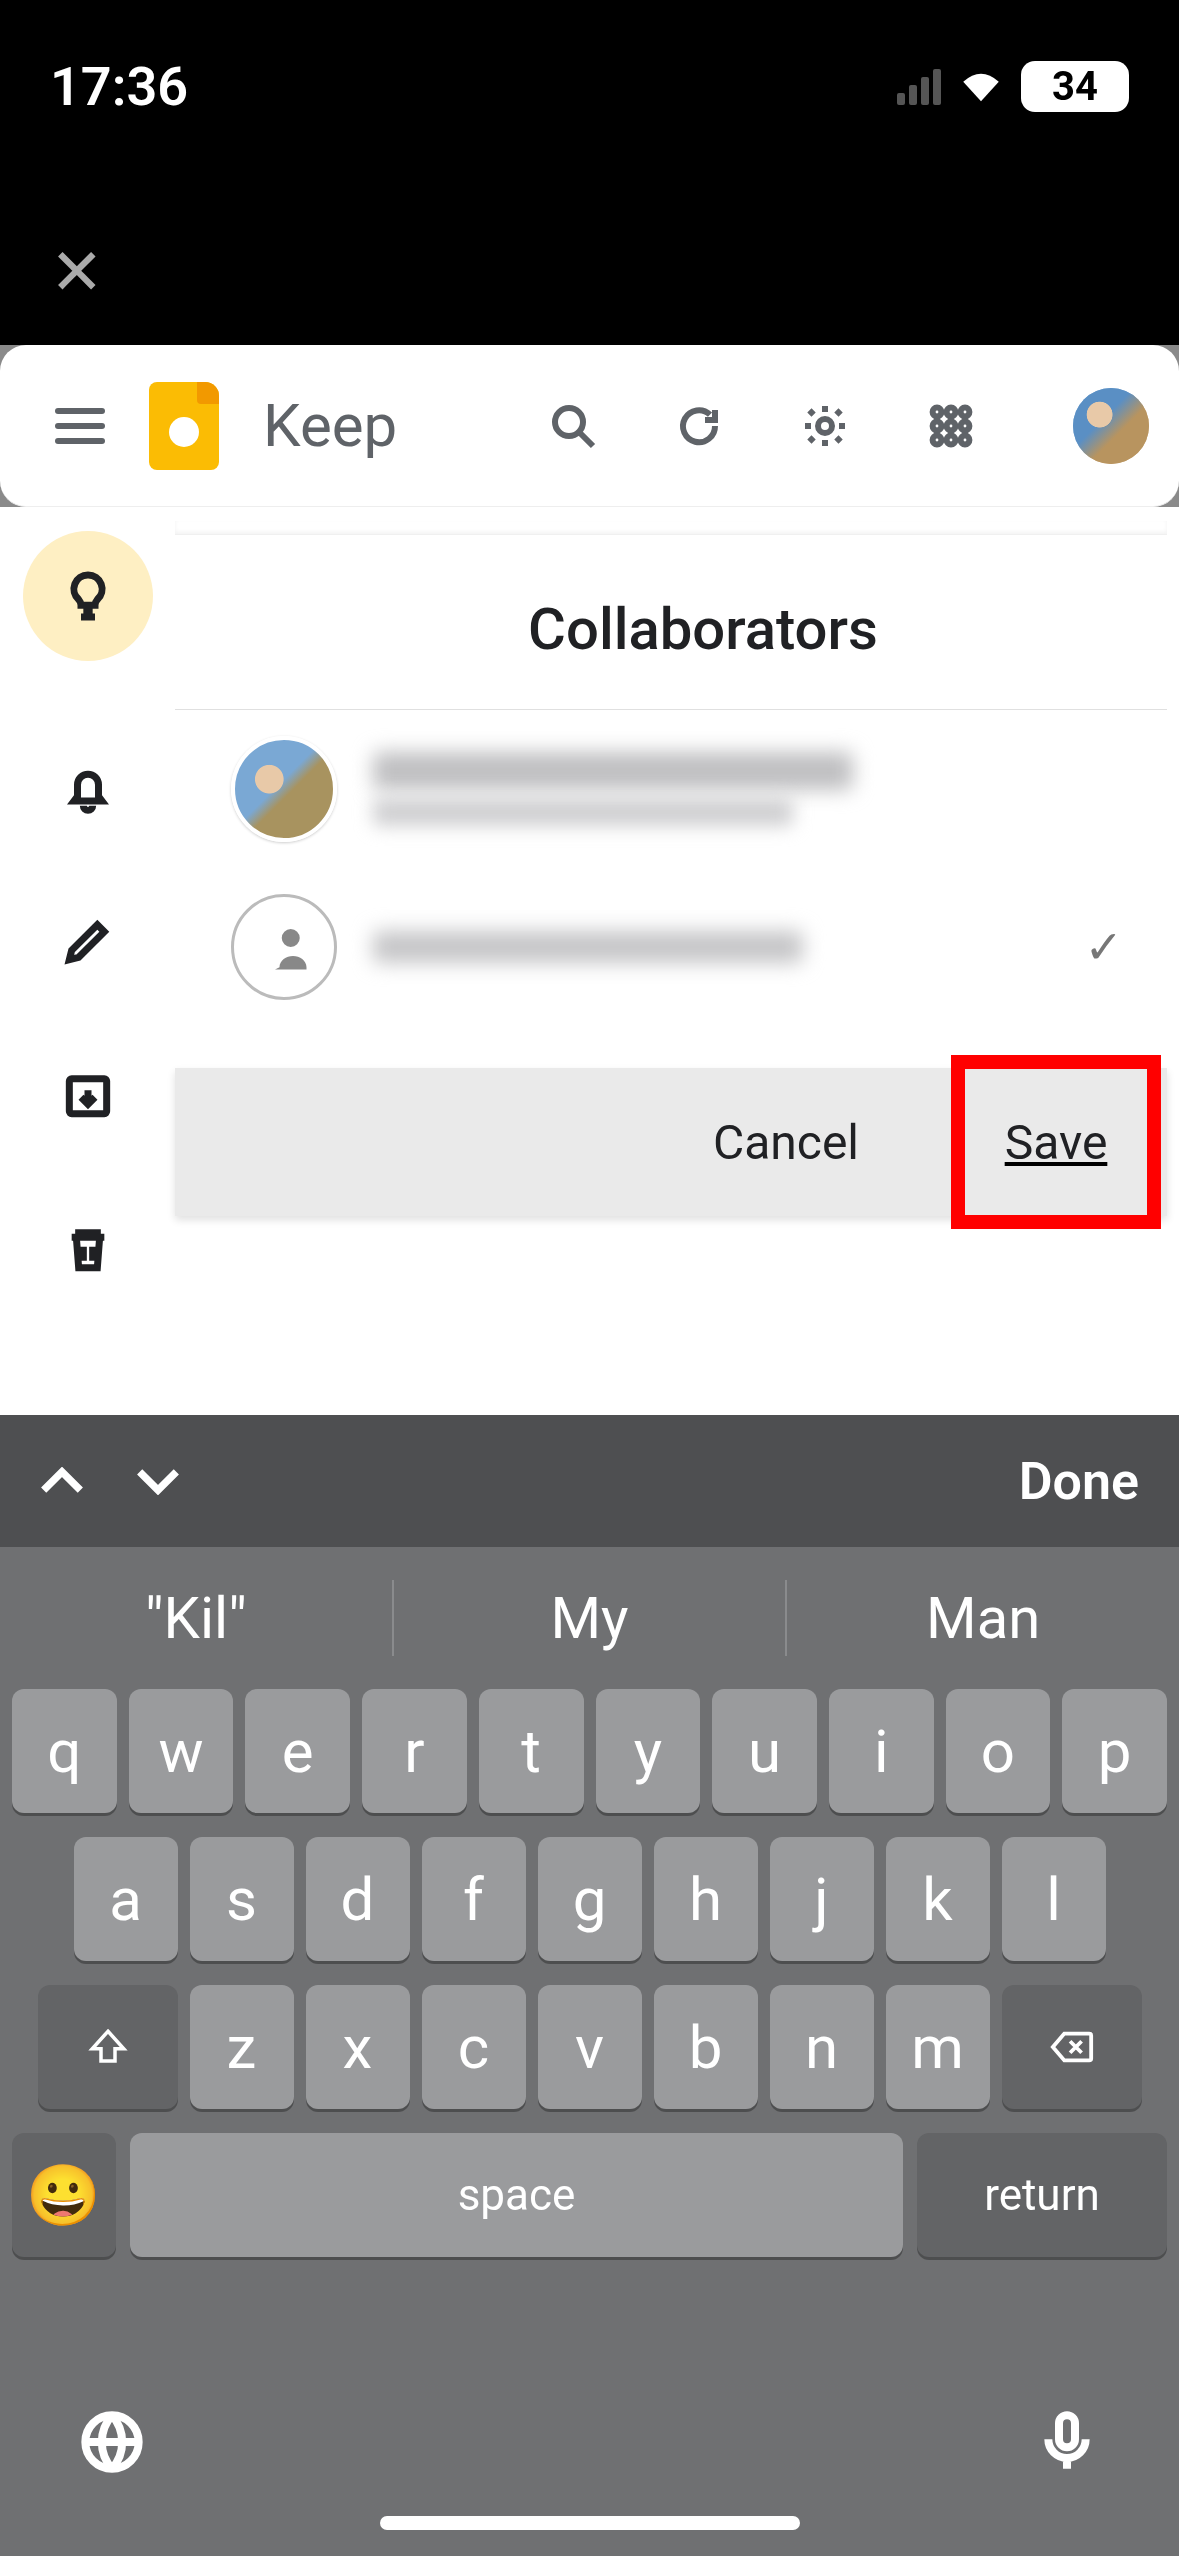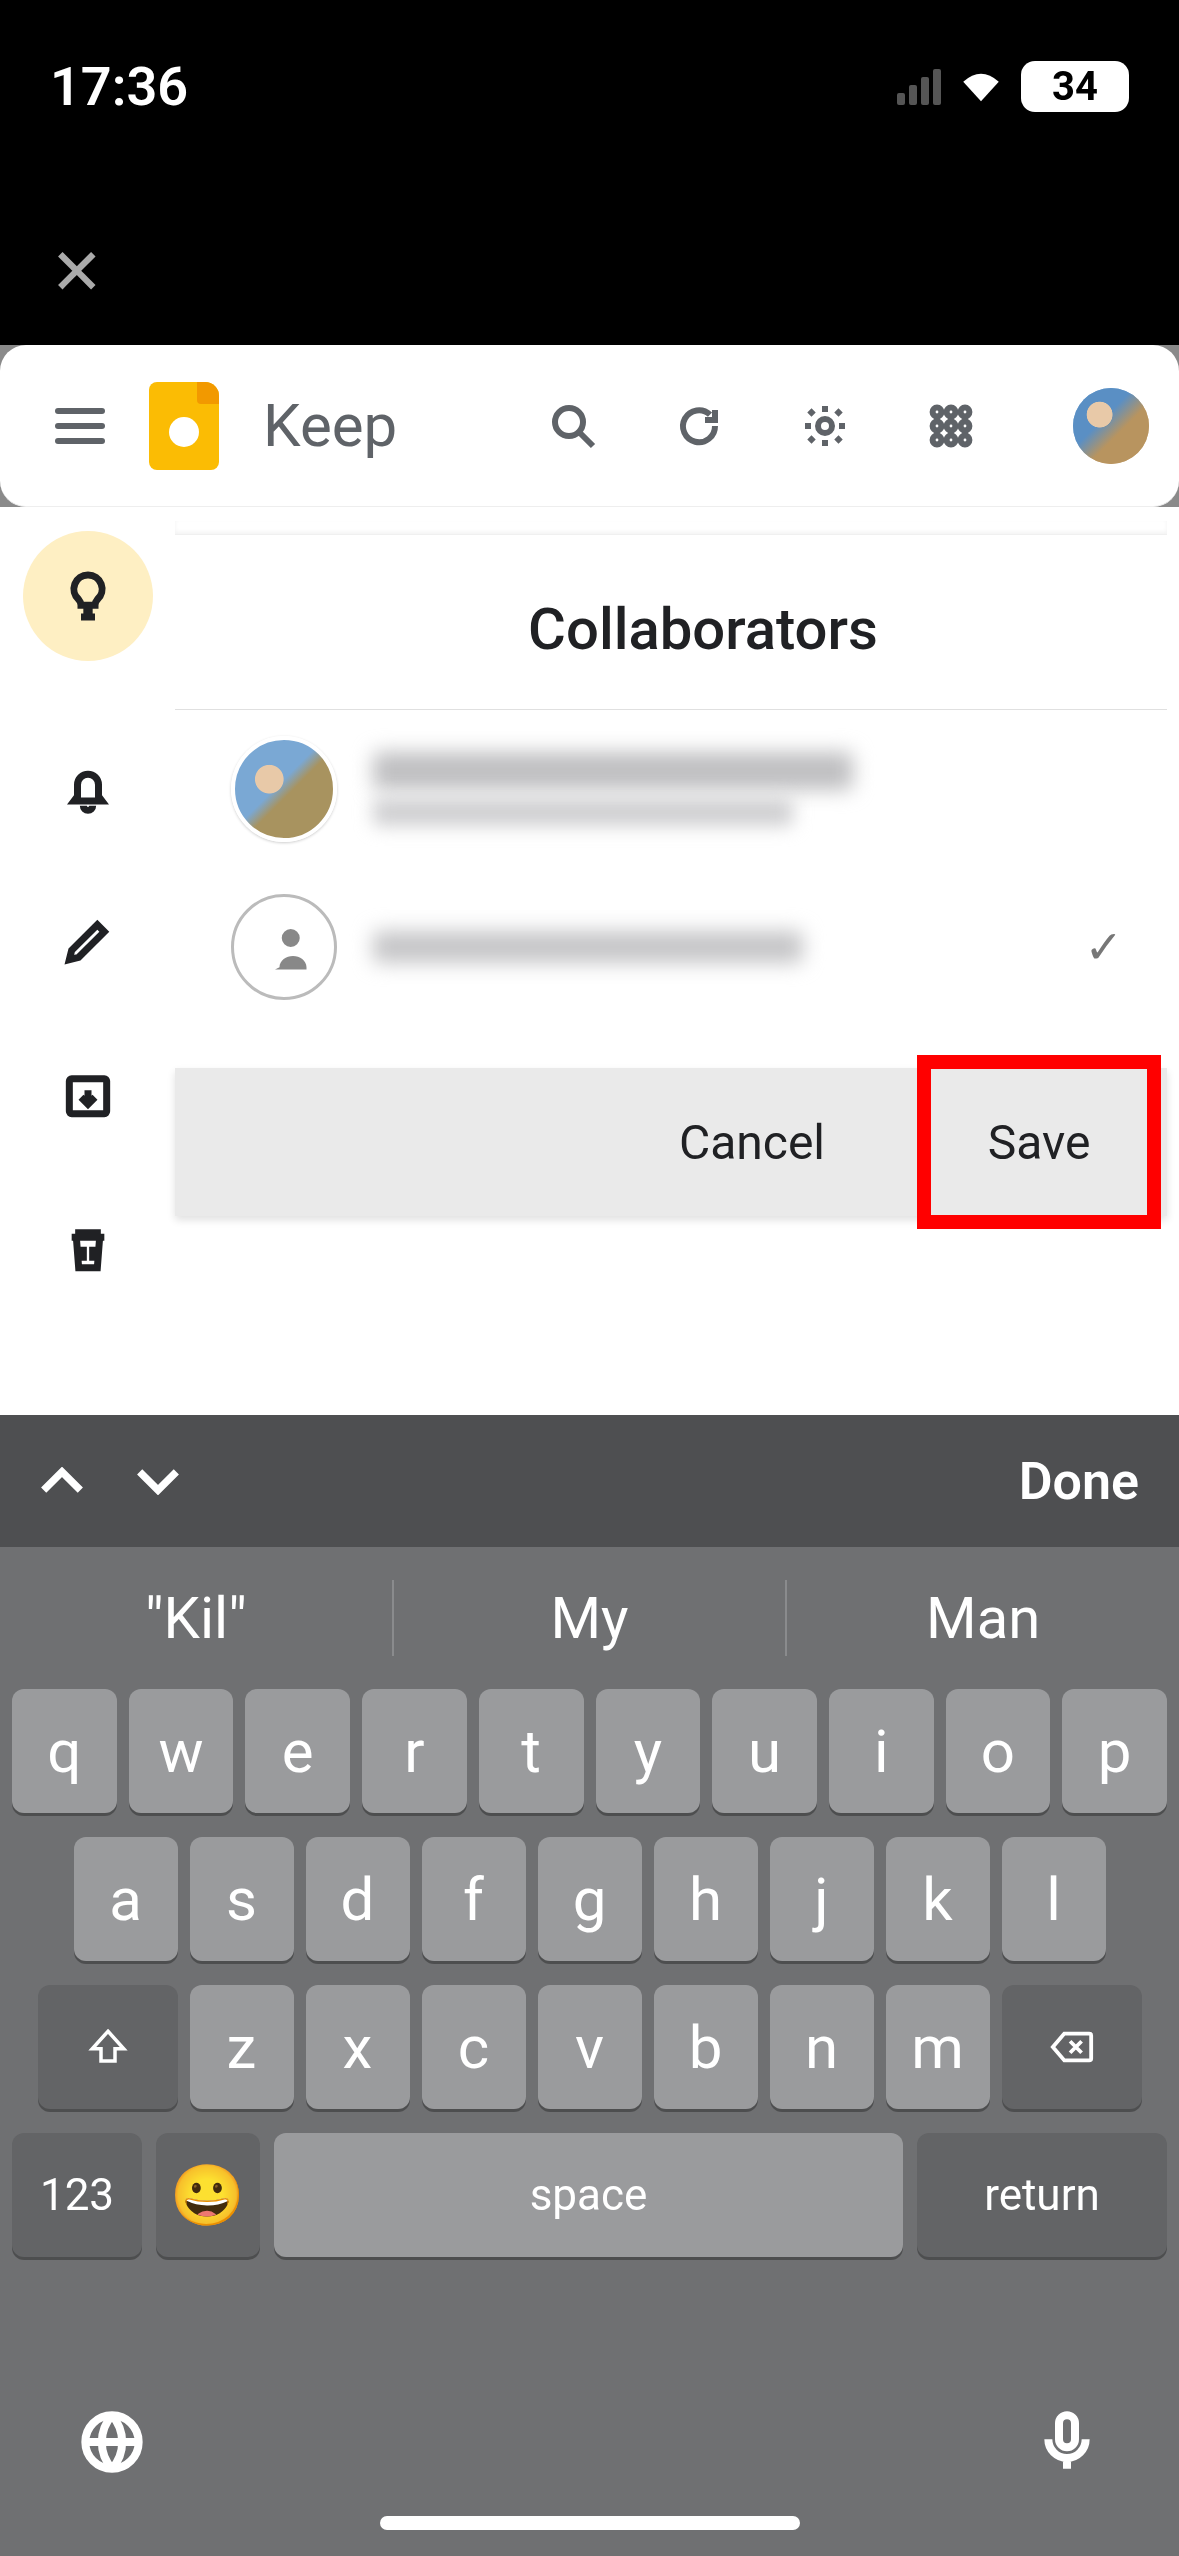--- a/index.html
+++ b/index.html
@@ -49,21 +49,21 @@
   .collab-add svg { width:54px; height:54px; fill:#888;}
   .collab-text { flex:1; display:flex; flex-direction:column; gap:8px;}
   .blur-name { height: 38px; width: 480px; background:#bfbfc1; border-radius:6px; filter: blur(10px);}
   .blur-email { height: 28px; width: 420px; background:#cfcfd1; border-radius:6px; filter: blur(9px);}
   .blur-email2 { height: 32px; width: 430px; background:#c5c5c7; border-radius:6px; filter: blur(10px);}
   .check { color:#777; font-size:46px; padding-right:24px;}
   
   .action-bar { background: #eaeaea; height: 148px; display: flex; align-items: center; justify-content: flex-end; gap:0; box-shadow: 0 4px 8px rgba(0,0,0,.12); margin-top:42px;}
   .cancel-btn { font-size: 48px; color: #202124; padding: 0 92px; height:100%; display:flex; align-items:center;}
   .save-btn { font-size: 48px; color: #202124; height:100%; width: 214px; display:flex; align-items:center; justify-content:center;}
-  .save-highlight { border: 14px solid #ff0000; display:flex; align-items:flex-end; justify-content:center; height: 174px; width: 244px; margin-top:-13px; margin-bottom:-13px; margin-right:6px;}
+  .save-highlight { border: 14px solid #ff0000; display:flex; align-items:flex-end; justify-content:center; height: 174px; width: 210px; margin-top:-13px; margin-bottom:-13px; margin-right:6px;text-decoration:underline;}
   
   
   .keyboard { background: #6f7072; height: 1141px; position:relative;}
   .kb-topbar { background: #4e4f51; height: 132px; display:flex; align-items:center; padding: 0 40px; color:#fff;}
   .kb-arrows { display:flex; gap:52px; font-size:44px;}
   .kb-arrows svg { width:44px; height:28px; fill:none; stroke:#fff; stroke-width:4;}
   .kb-done { margin-left:auto; font-size:52px; font-weight:600;}
   .kb-suggest { height: 142px; display:flex; align-items:center;}
   .sug { flex:1; text-align:center; font-size:58px; color:#fff; position:relative;}
   .sug-sep { width:2px; height:76px; background:#8a8b8d;}
@@ -277,21 +277,20 @@
       <div class="key">b</div>
       <div class="key">n</div>
       <div class="key">m</div>
       <div class="key dark wide">
           <svg viewBox="0 0 24 24" width="46" height="46">
             <path d="M8 5 L21 5 Q22 5 22 6 V18 Q22 19 21 19 L8 19 L2 12 Z M11 9l6 6M17 9l-6 6" fill="none" stroke="#fff" stroke-width="2"></path>
           </svg>
         </div>
     </div>
     <div class="kb-row r4">
-      <div class="key dark k123">123</div>
       <div class="key dark emoji">😀</div>
       <div class="key space">space</div>
       <div class="key dark return">return</div>
     </div>
   </div>
   <div class="kb-bottom">
     <svg viewBox="0 0 24 24">
         <circle cx="12" cy="12" r="10"></circle>
         <path d="M2 12h20M12 2a15 15 0 0 1 0 20M12 2a15 15 0 0 0 0 20"></path>
       </svg>

